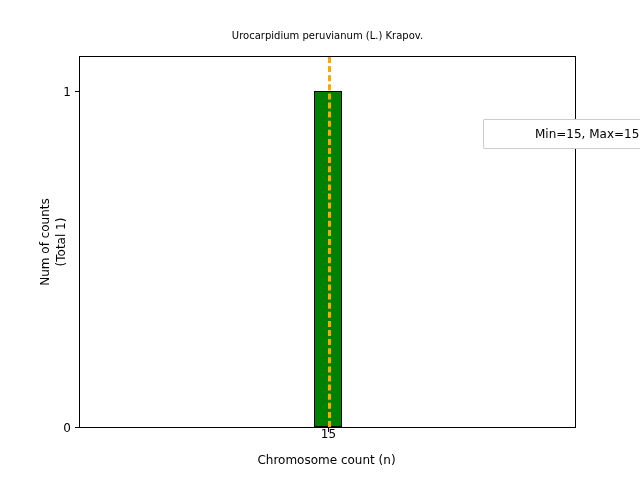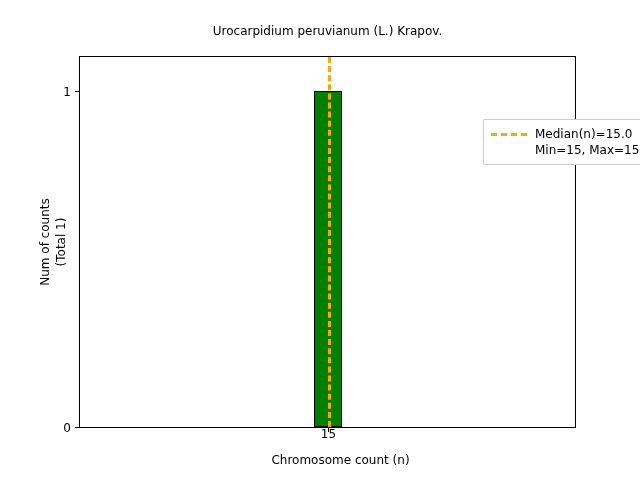--- a/index.html
+++ b/index.html
@@ -13,24 +13,24 @@
     height: 480px;
     background: #ffffff;
     font-family: "DejaVu Sans", sans-serif;
     overflow: hidden;
   }
 
   
   #chart-title {
     position: absolute;
     left: 79px;
-    top: 24px;
+    top: 30px;
     width: 497px;
     text-align: center;
-    font-size: 12px;
+    font-size: 10px;
     color: #000000;
     white-space: nowrap;
   }
 
   
   #plot-area {
     position: absolute;
     left: 79px;
     top: 56px;
     width: 497px;
@@ -97,21 +97,21 @@
     left: 50%;
     transform: translateX(-50%);
     font-size: 12px;
     color: #000000;
     white-space: nowrap;
   }
 
   
   #xlabel {
     position: absolute;
-    left: 92px;
+    left: 78px;
     top: 453px;
     width: 497px;
     text-align: center;
     font-size: 12px;
     color: #000000;
   }
   #ylabel {
     position: absolute;
     left: 0px;
     top: 56px;
@@ -179,24 +179,20 @@
     <div class="ytick" style="top: 33.6364px;">
       <span class="ytick-label">1</span>
     </div>
 
     <div class="xtick" style="left: 247.5px;">
       <span class="xtick-label">15</span>
     </div>
 
     <div id="legend">
       <div class="legend-row">
-        <span class="legend-sample" style="border-top-color: rgb(255, 165, 0);"></span>
-        <span class="legend-text">Median(n)=15.0</span>
-      </div>
-      <div class="legend-row">
         <span class="legend-sample blank"></span>
         <span class="legend-text">Min=15, Max=15</span>
       </div>
     </div>
 
   </div>
 
   <div id="xlabel">Chromosome count (n)</div>
 
   <div id="ylabel">

